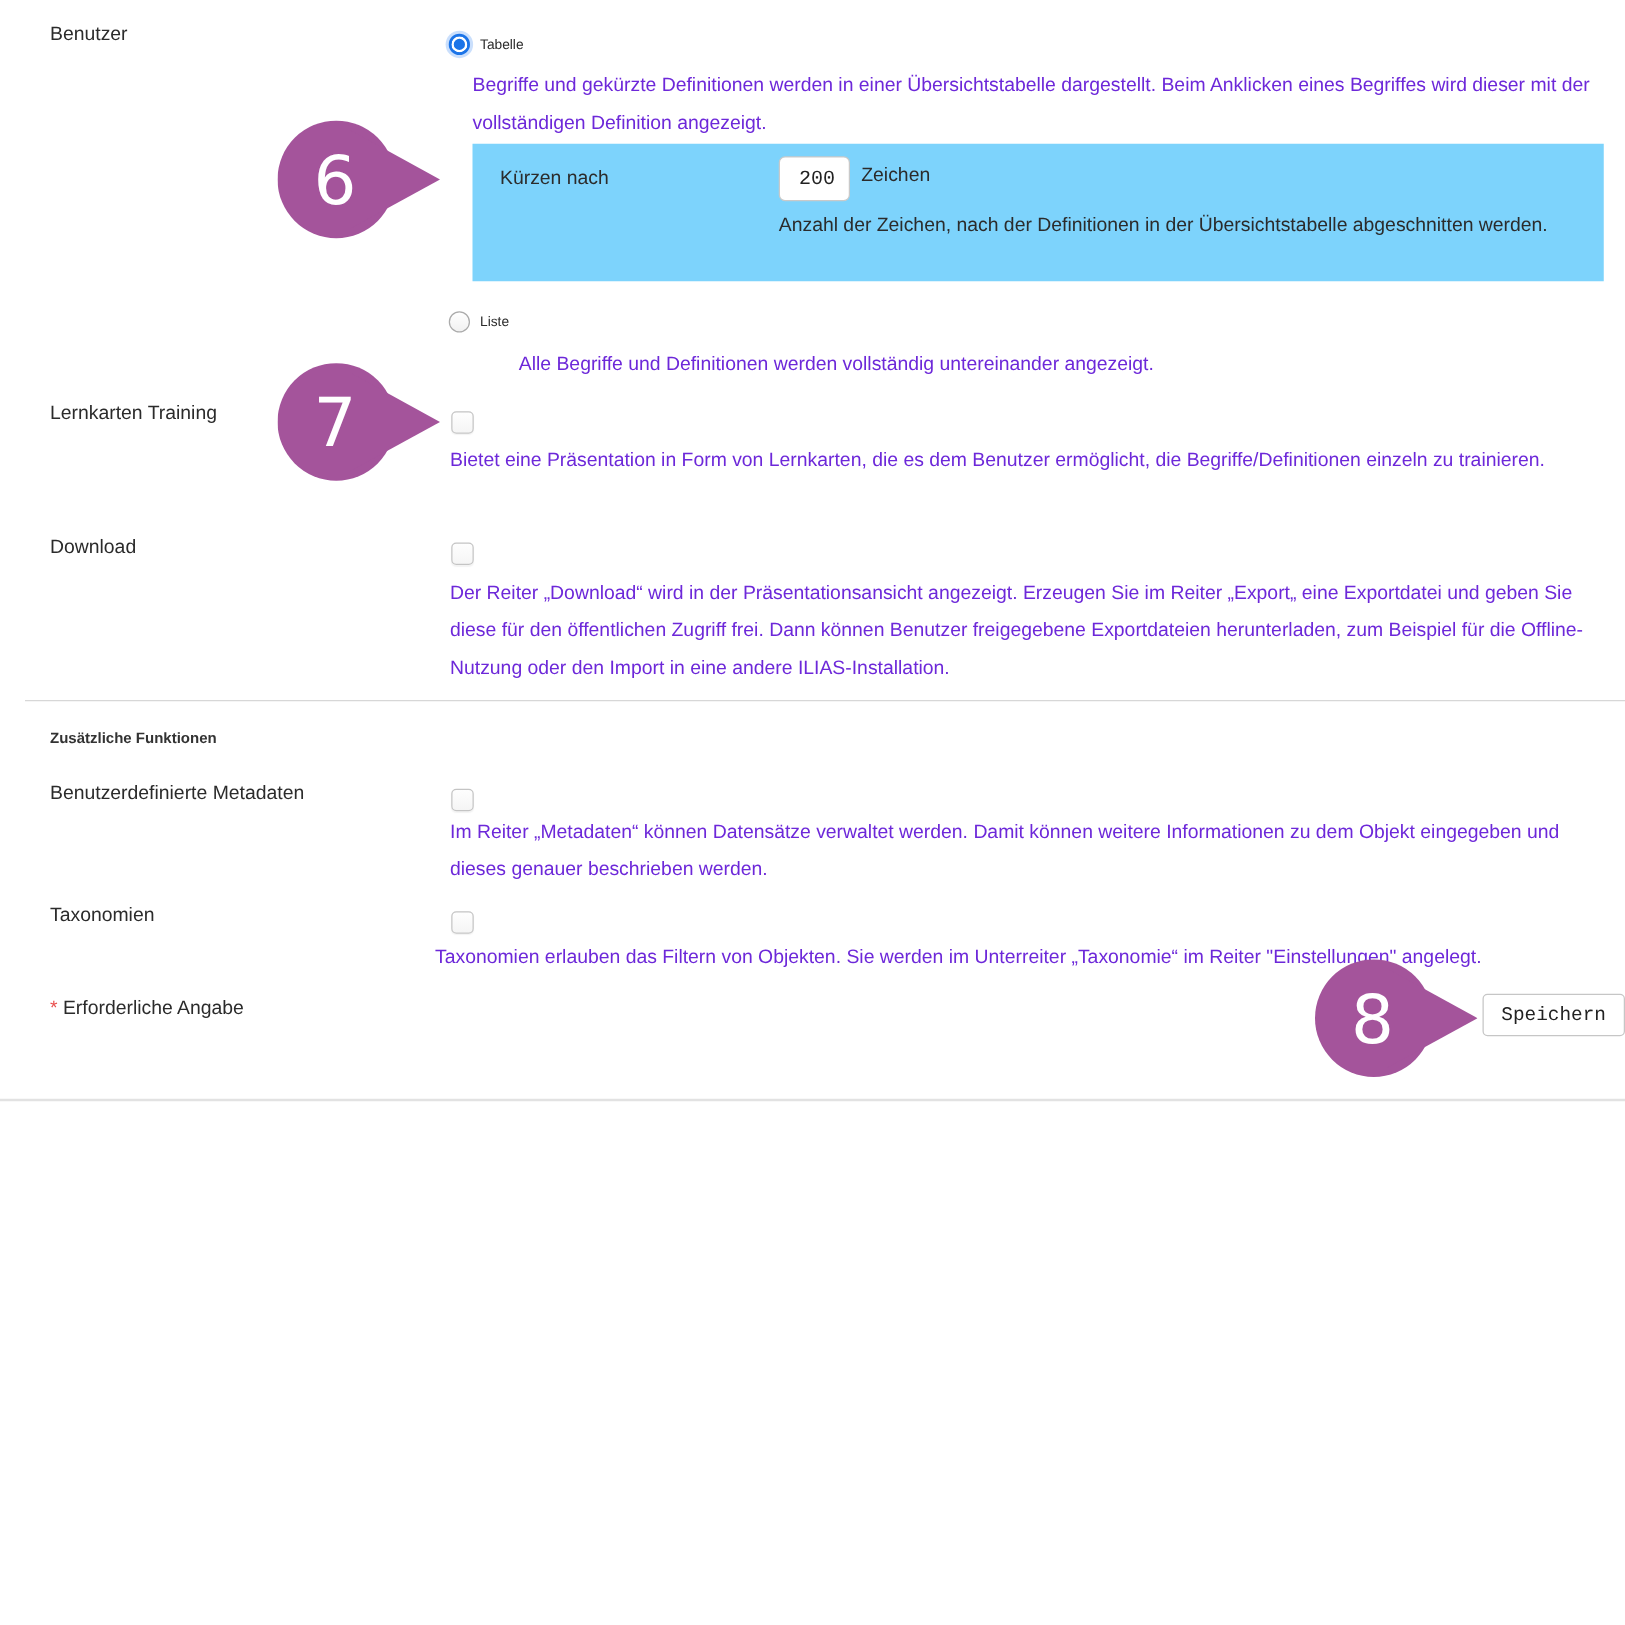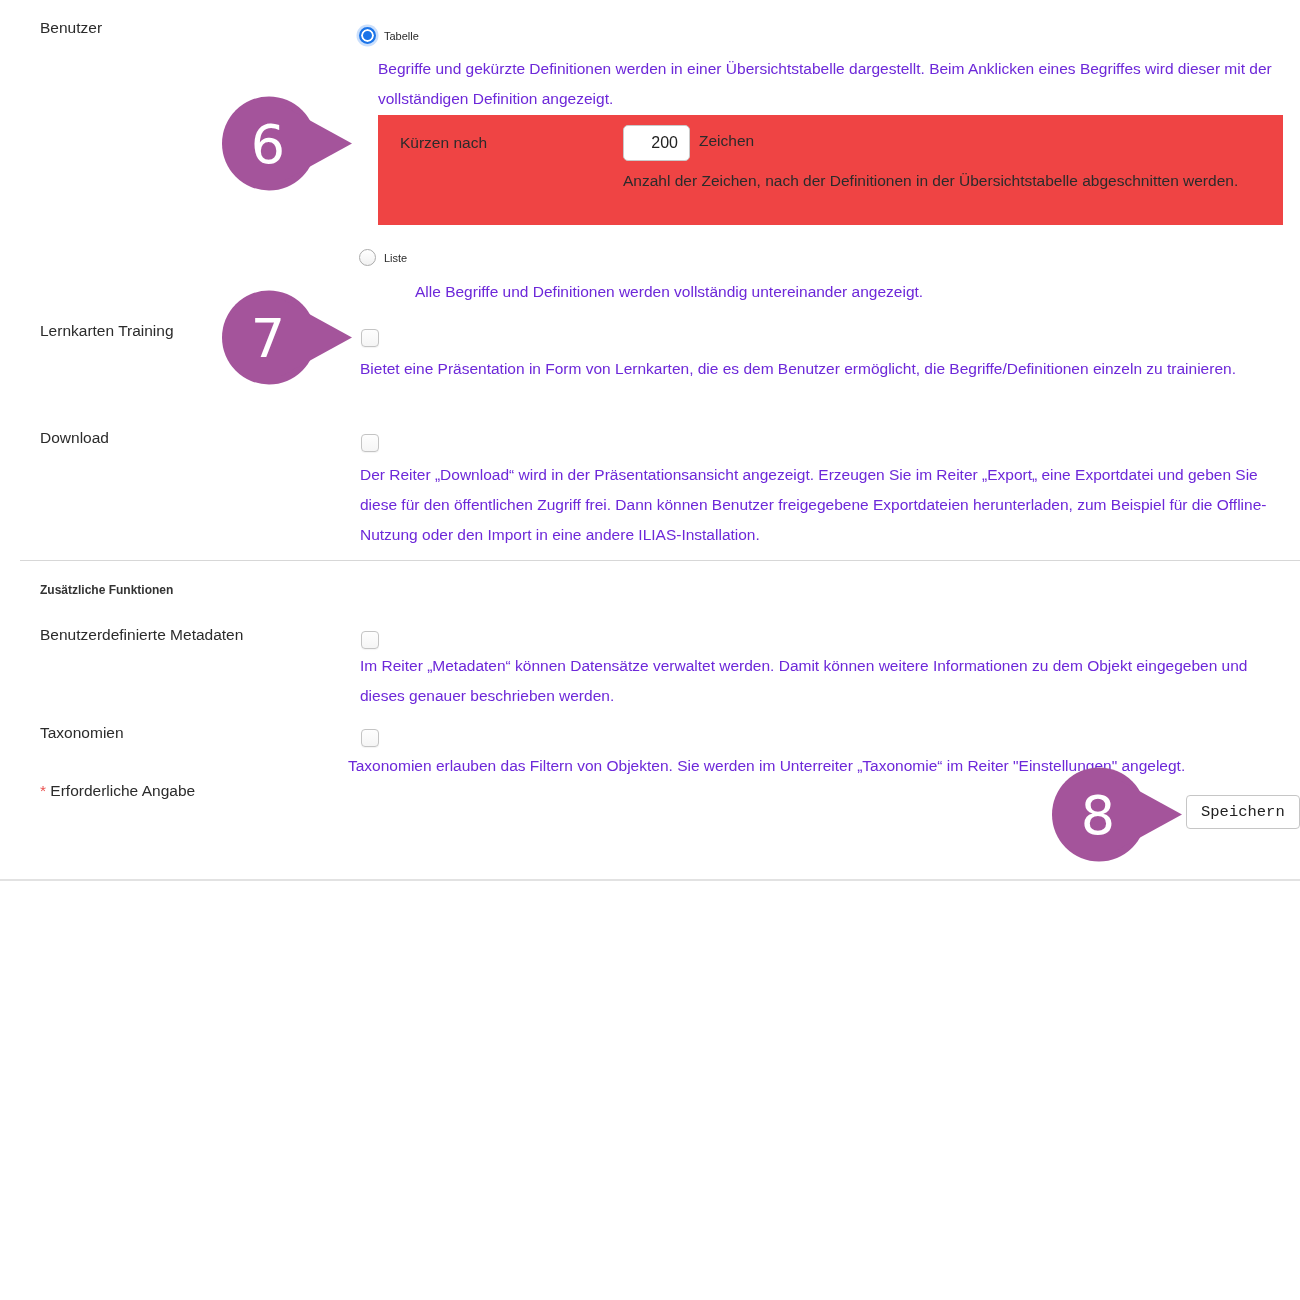--- a/index.html
+++ b/index.html
@@ -19,28 +19,28 @@
   }
   .radio.unchecked { border:1px solid #ababab; background:linear-gradient(#ffffff,#f1f1f1); }
   .radio-label { font-size:11px; }
 
   .checkbox {
     width:18px; height:18px; box-sizing:border-box; border:1px solid #c4c4c4;
     border-radius:4px; background:linear-gradient(#fefefe,#f5f5f5);
     box-shadow:0 1px 1px rgba(0,0,0,0.05); display:inline-block;
   }
 
-  .graybox { background:#ef4444; box-sizing:border-box; padding:10px 20px 0 22px; }
+  .graybox { background:#7dd3fc; box-sizing:border-box; padding:10px 20px 0 22px; }
   .graybox-row { display:flex; align-items:flex-start; }
   .graybox-label { width:223px; font-size:15.5px; padding-top:9px; flex:0 0 auto; }
   .input-row { display:flex; align-items:flex-start; gap:9px; }
   .num-input {
-    width:67px; height:36px; box-sizing:border-box; border:1px solid #c9c9c9;
+    width:57px; height:36px; box-sizing:border-box; border:1px solid #c9c9c9;
     border-radius:5px; background:#fff; text-align:right; padding:0 11px 0 0;
-    font-size:16px; font-family:Liberation Sans, sans-serif; color:#222;
+    font-size:16px; font-family:Liberation Mono, monospace; color:#222;
   }
   .unit-label { font-size:15.5px; padding-top:7px; }
   .graybox-help { font-size:15.5px; line-height:30px; margin-top:5px; width:630px; }
 
   .divider { position:absolute; border-top:1px solid #d7d7d7; height:0; }
   .divider.thick { border-top:2px solid #e2e2e2; }
 
   .asterisk { color:#e9504e; font-size:15.5px; }
   .required-note { font-size:15.5px; }
 
@@ -102,21 +102,21 @@
   <div class="abs section-title" style="left:40px; top:583px;">Zusätzliche Funktionen</div>
 
   <div class="abs field-label" style="left:40px; top:626px;">Benutzerdefinierte Metadaten</div>
   <span class="abs checkbox" style="left:361px; top:631px;"></span>
   <div class="abs desc" style="left:360px; top:651px; width:915px;">Im Reiter „Metadaten“ können Datensätze verwaltet werden. Damit können weitere Informationen zu dem Objekt eingegeben und dieses genauer beschrieben werden.</div>
 
   <div class="abs field-label" style="left:40px; top:724px;">Taxonomien</div>
   <span class="abs checkbox" style="left:361px; top:729px;"></span>
   <div class="abs desc" style="left:348px; top:751px; width:915px;">Taxonomien erlauben das Filtern von Objekten. Sie werden im Unterreiter „Taxonomie“ im Reiter "Einstellungen" angelegt.</div>
 
-  <div class="abs required-note" style="left:40px; top:782px;">
+  <div class="abs required-note" style="left:40px; top:798px;">
     <span class="asterisk">*</span>
     <span>Erforderliche Angabe</span>
   </div>
 
   <button class="abs save-btn" style="left:1186px; top:795px;">Speichern</button>
 
   <div class="divider thick" style="left:0; top:879px; width:1300px;"></div>
 
   <div class="balloon" style="left:222px; top:95px;">
     <svg viewBox="0 0 130 97" width="130" height="97">

